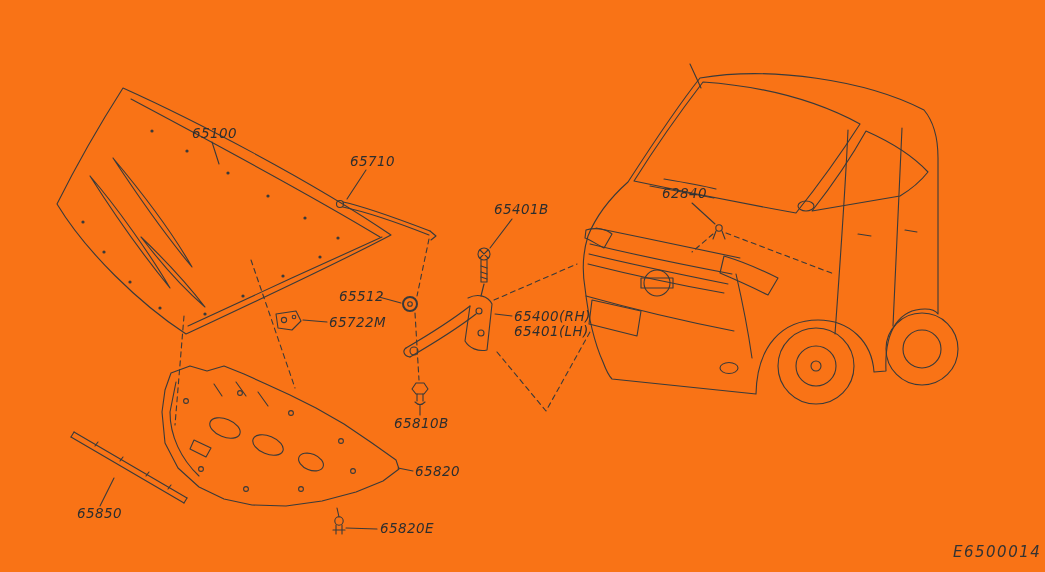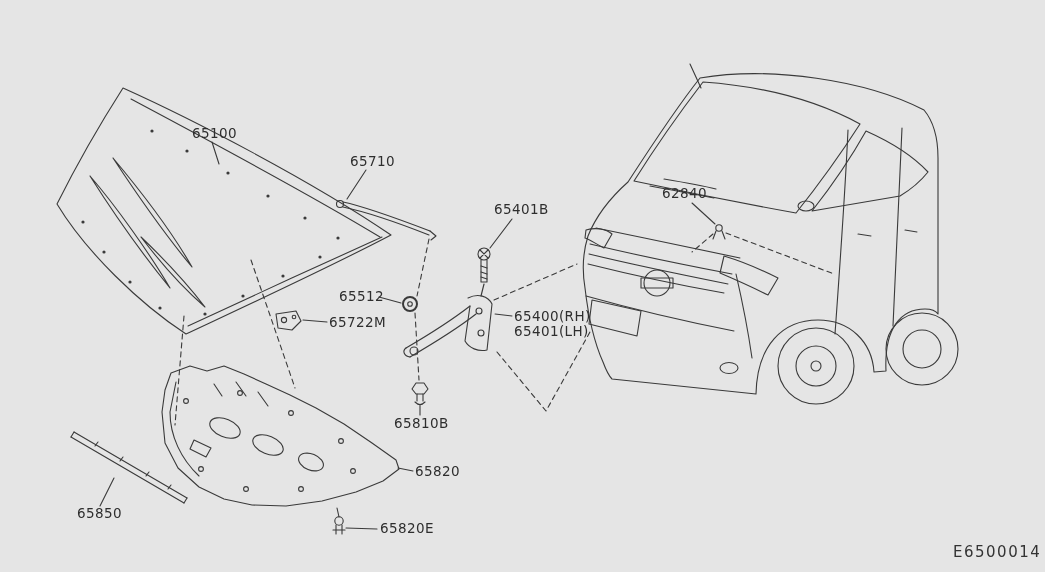--- a/index.html
+++ b/index.html
@@ -5,22 +5,23 @@
   html, body {
     margin: 0;
     padding: 0;
     background: #ffffff;
     font-family: "DejaVu Sans", sans-serif;
   }
   .stage {
     position: relative;
     width: 1045px;
     height: 572px;
-    background: #e5e5e5;
+    background: #f97316;
     overflow: hidden;
+    font-style: italic;
   }
   svg { display: block; }
   text {
     font-family: "DejaVu Sans", sans-serif;
     font-size: 13.5px;
     fill: #2e2e2e;
     letter-spacing: 0.4px;
   }
   text.part-label { cursor: pointer; }
   text.code {

